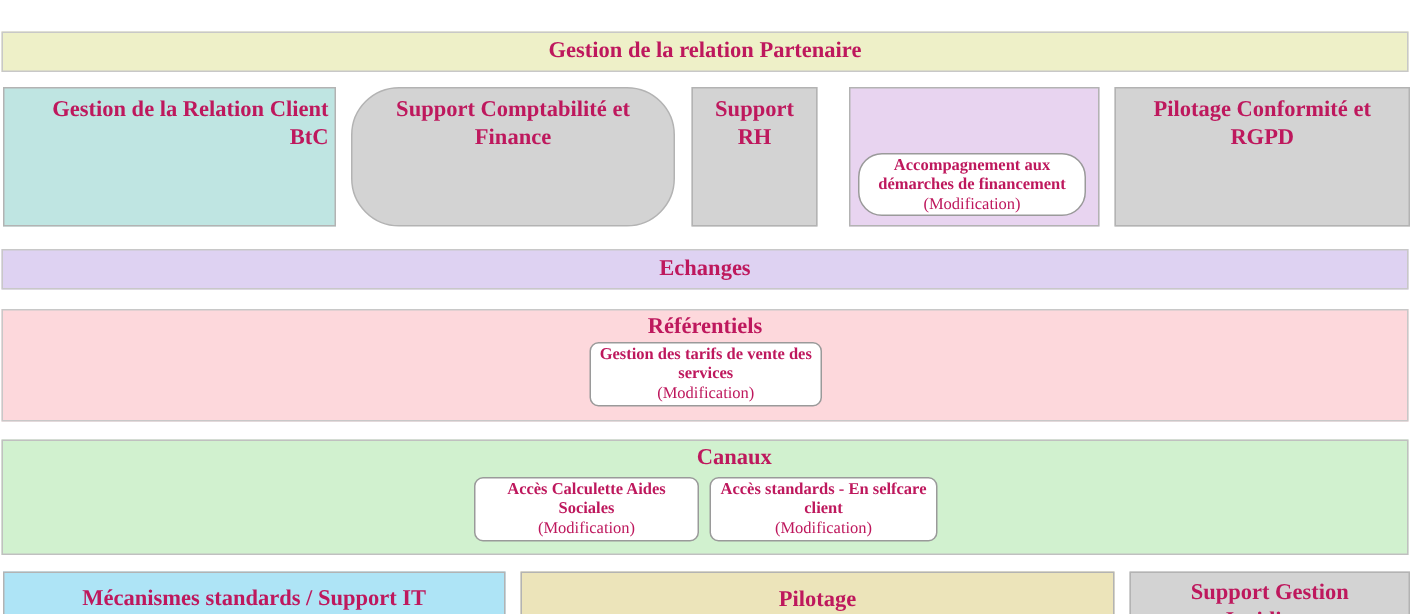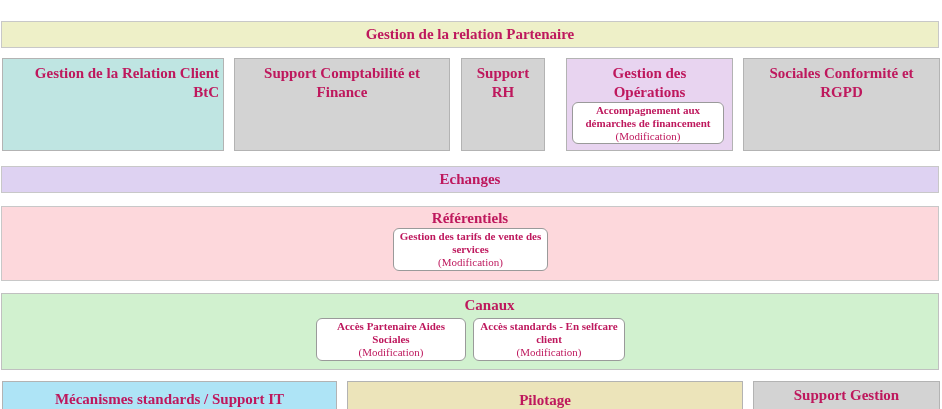--- a/index.html
+++ b/index.html
@@ -39,56 +39,55 @@
 <div class="board">
 
   <div class="blk banner c-top" style="left:1px; top:1px; width:938px; height:27px;">
     <div class="sec-title">Gestion de la relation Partenaire</div>
   </div>
 
   <div class="blk c-teal" style="left:2px; top:38px; width:222px; height:93px;">
     <div class="sec-title pad-top tw" style="max-width:212px;">Gestion de la Relation Client BtC</div>
   </div>
 
-  <div class="blk c-gray" style="left:234px; top:38px; width:216px; height:93px;">
+  <div class="blk c-gray" style="left:234px; top:38px; width:216px; height:93px;border-radius:32px;">
     <div class="sec-title pad-top tw" style="max-width:190px;">Support Comptabilité et Finance</div>
   </div>
 
   <div class="blk c-gray" style="left:461px; top:38px; width:84px; height:93px;">
     <div class="sec-title pad-top tw" style="max-width:70px;">Support RH</div>
   </div>
 
   <div class="blk c-lav" style="left:566px; top:38px; width:167px; height:93px;">
-    <div class="sec-title pad-top tw" style="max-width:120px;">Gestion des Opérations</div>
-    <div class="item" style="left:5px; top:43px; width:152px; height:42px;">
+    <div class="item" style="left:5px; top:43px; width:152px; height:42px;border-radius:16px;">
       <div class="lbl">Accompagnement aux démarches de financement</div>
       <div class="tag">(Modification)</div>
     </div>
   </div>
 
   <div class="blk c-gray" style="left:743px; top:38px; width:197px; height:93px;">
-    <div class="sec-title pad-top tw" style="max-width:170px;">Sociales Conformité et RGPD</div>
+    <div class="sec-title pad-top tw" style="max-width:170px;">Pilotage Conformité et RGPD</div>
   </div>
 
   <div class="blk banner c-ech" style="left:1px; top:146px; width:938px; height:27px;">
     <div class="sec-title">Echanges</div>
   </div>
 
   <div class="blk c-pink" style="left:1px; top:186px; width:938px; height:75px;">
     <div class="sec-title" style="padding-top:2px;">Référentiels</div>
     <div class="item" style="left:391px; top:21px; width:155px; height:43px;">
       <div class="lbl">Gestion des tarifs de vente des services</div>
       <div class="tag">(Modification)</div>
     </div>
   </div>
 
   <div class="blk c-grn" style="left:1px; top:273px; width:938px; height:77px;padding-left:39px;">
     <div class="sec-title" style="padding-top:2px;">Canaux</div>
     <div class="item" style="left:314px; top:24px; width:150px; height:43px;">
-      <div class="lbl">Accès Partenaire Aides Sociales</div>
+      <div class="lbl">Accès Calculette Aides Sociales</div>
       <div class="tag">(Modification)</div>
     </div>
     <div class="item" style="left:471px; top:24px; width:152px; height:43px;">
       <div class="lbl">Accès standards - En selfcare client</div>
       <div class="tag">(Modification)</div>
     </div>
   </div>
 
   <div class="blk c-blue" style="left:2px; top:361px; width:335px; height:45px;">
     <div class="sec-title" style="padding-top:8px;">Mécanismes standards / Support IT</div>

